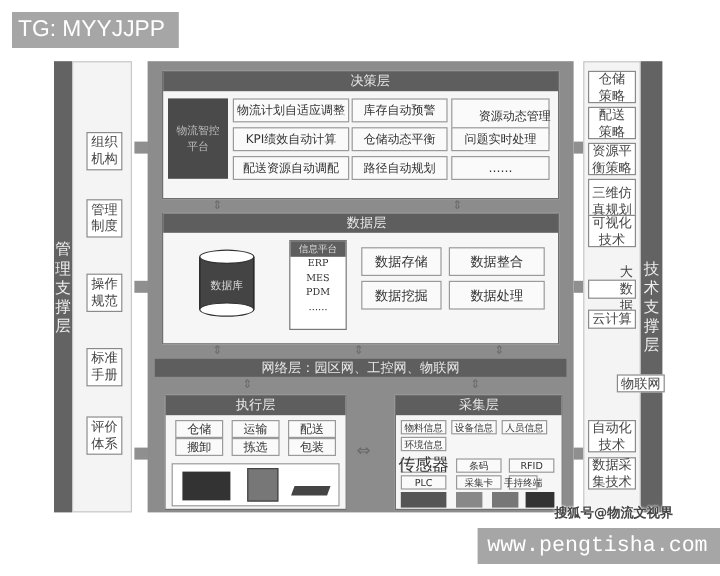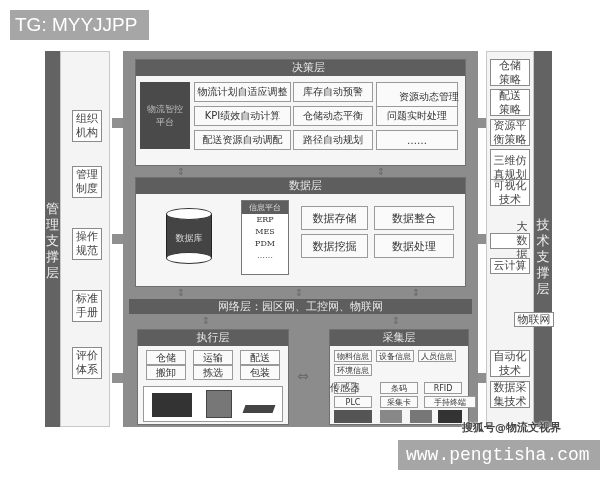--- a/index.html
+++ b/index.html
@@ -138,26 +138,26 @@
   </div>
 
   <div class="updown" style="left:172px;top:320px;font-size:14px;">⇔</div>
 
   <div class="layer" style="left:206px;top:278px;width:140px;height:96px;">
     <div class="layer-head" style="text-align:center;">采集层</div>
     <div class="cell" style="left:4px;top:20px;width:38px;height:12px;font-size:8px;">物料信息</div>
     <div class="cell" style="left:46px;top:20px;width:38px;height:12px;font-size:8px;">设备信息</div>
     <div class="cell" style="left:88px;top:20px;width:38px;height:12px;font-size:8px;">人员信息</div>
     <div class="cell" style="left:4px;top:34px;width:38px;height:12px;font-size:8px;">环境信息</div>
-    <div class="cell" style="left:4px;top:52px;width:22px;height:12px;font-size:10px;">传感器</div>
+    <div class="cell" style="left:4px;top:52px;width:38px;height:12px;font-size:14px;">传感器</div>
     <div class="cell" style="left:50px;top:52px;width:38px;height:12px;font-size:8px;">条码</div>
     <div class="cell" style="left:94px;top:52px;width:38px;height:12px;font-size:8px;">RFID</div>
     <div class="cell" style="left:4px;top:66px;width:38px;height:12px;font-size:8px;">PLC</div>
     <div class="cell" style="left:50px;top:66px;width:38px;height:12px;font-size:8px;">采集卡</div>
-    <div class="cell" style="left:94px;top:66px;width:52px;height:12px;font-size:8px;">手持终端</div>
+    <div class="cell" style="left:94px;top:66px;width:24px;height:12px;font-size:8px;">手持终端</div>
     <div class="dark-img" style="left:4px;top:80px;width:38px;height:13px;background:#555;"></div>
     <div class="dark-img" style="left:50px;top:80px;width:22px;height:13px;background:#888;"></div>
     <div class="dark-img" style="left:80px;top:80px;width:22px;height:13px;background:#777;"></div>
     <div class="dark-img" style="left:108px;top:80px;width:24px;height:13px;background:#333;"></div>
   </div>
 </div>
 
 <div class="arrow-block" style="left:478px;top:118px;width:12px;height:10px;"></div>
 <div class="arrow-block" style="left:478px;top:234px;width:12px;height:10px;"></div>
 <div class="arrow-block" style="left:478px;top:373px;width:12px;height:10px;"></div>

